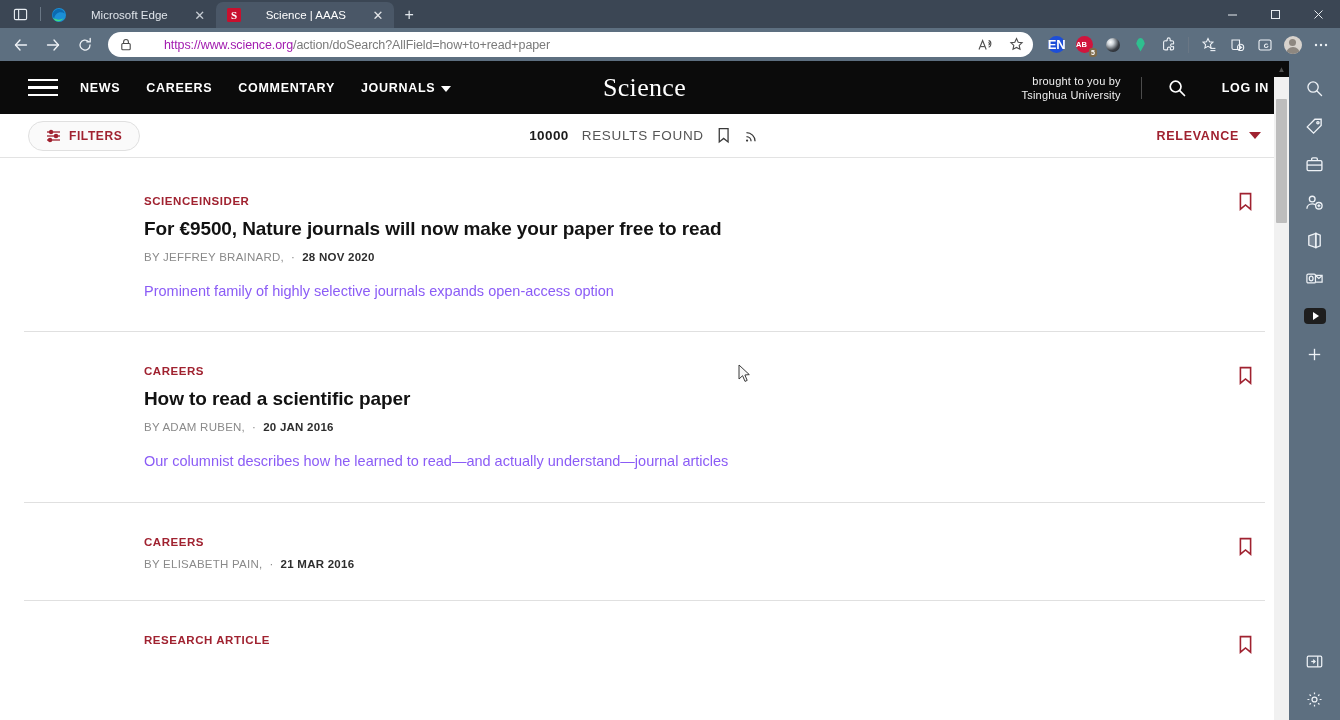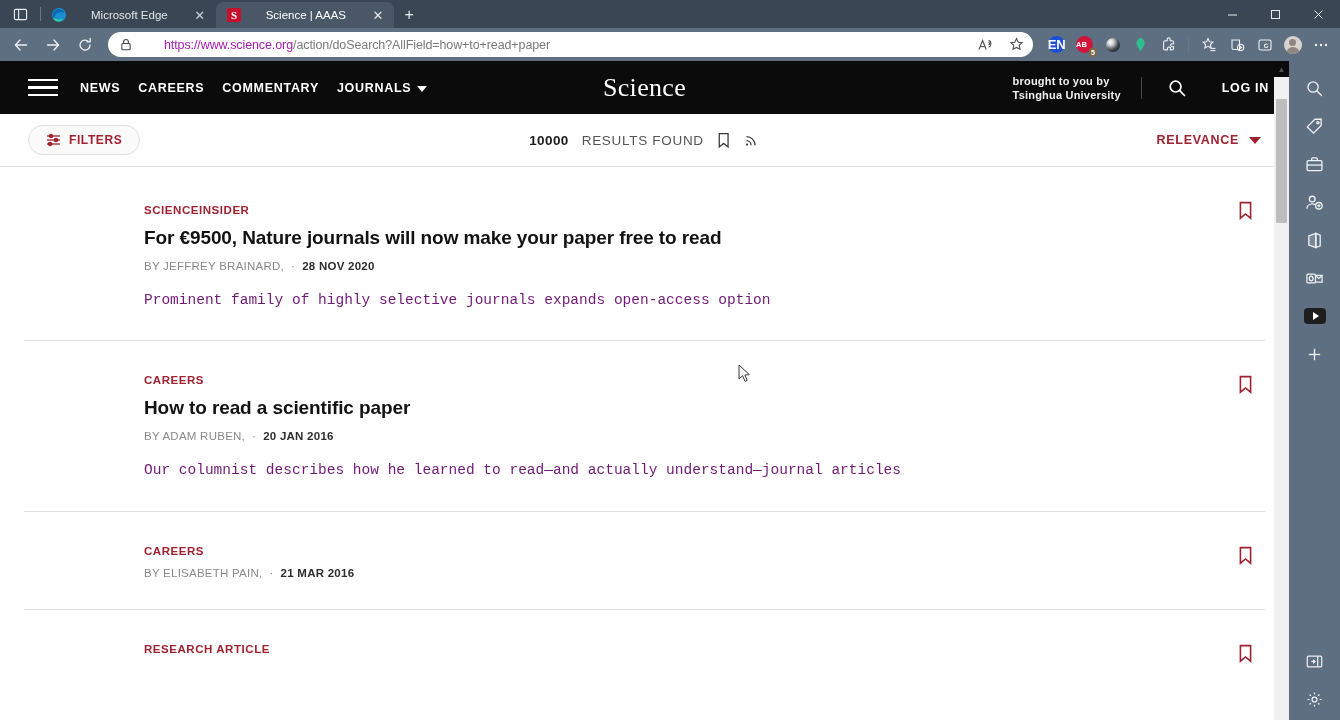--- a/index.html
+++ b/index.html
@@ -68,32 +68,32 @@
 
   
   .viewport { position: absolute; left: 0; top: 61px; width: 1289px; height: 659px; background: #ffffff; overflow: hidden; }
 
   .sci-header {
     height: 53px; background: #0b0b0b; display: flex; align-items: center;
     padding: 0 0 0 28px; position: relative;
   }
   .burger { width: 30px; height: 22px; display: flex; flex-direction: column; justify-content: center; gap: 5px; margin-right: 22px; }
   .burger span { display: block; height: 2.5px; background: #fff; width: 30px; }
-  .sci-nav { display: flex; align-items: center; gap: 18px; }
+  .sci-nav { display: flex; align-items: center; gap: 26px; }
   .sci-nav a { color: #fff; font-size: 12.5px; font-weight: bold; letter-spacing: .7px; text-decoration: none; display: flex; align-items: center; gap: 6px; }
   .caret { width: 0; height: 0; border-left: 5px solid transparent; border-right: 5px solid transparent; border-top: 6px solid #fff; margin-top: 2px; }
   .sci-logo { position: absolute; left: 50%; transform: translateX(-50%); font-family: "Liberation Serif", serif; color: #fff; font-size: 26px; letter-spacing: .3px; }
   .sci-right { margin-left: auto; display: flex; align-items: center; gap: 0; padding-right: 20px; }
-  .brought { color: #f0f0f0; font-size: 11px; line-height: 14px; letter-spacing: .2px; font-weight: bold; }
+  .brought { color: #f0f0f0; font-size: 11px; line-height: 14px; text-align: right; letter-spacing: .2px; }
   .vdiv { width: 1px; height: 22px; background: #4c4c4c; margin: 0 22px 0 20px; }
   .searchbtn { width: 26px; height: 26px; display: flex; align-items: center; justify-content: center; color: #fff; }
   .loginbtn { color: #fff; font-size: 12.5px; font-weight: bold; letter-spacing: .7px; margin-left: 32px; }
 
   .filterbar {
-    height: 53px; background: #fff; border-bottom: 1px solid #e3e3e3;
+    height: 44px; background: #fff; border-bottom: 1px solid #e3e3e3;
     display: flex; align-items: center; padding: 0 28px; position: relative;
   }
   .filters-btn {
     display: flex; align-items: center; gap: 8px;
     border: 1px solid #e0e0e0; background: #fafafa; border-radius: 18px;
     padding: 7px 17px; color: #a02230; font-size: 12px; font-weight: bold; letter-spacing: .6px;
   }
   .results-center { position: absolute; left: 50%; transform: translateX(-50%); display: flex; align-items: center; gap: 13px; }
   .rescount { font-size: 13.5px; font-weight: bold; color: #1b1b1b; letter-spacing: .4px; }
   .reslabel { font-size: 13.5px; color: #555; letter-spacing: .7px; }
@@ -104,21 +104,21 @@
   .results { padding: 0 0 0 0; background: #fff; }
   .result {
     position: relative; margin: 0 24px; padding: 33px 0 30px 120px;
     border-bottom: 1px solid #e0e0e0;
   }
   .result.first { padding-top: 37px; }
   .kicker { color: #a02230; font-size: 11.5px; font-weight: bold; letter-spacing: .55px; margin-bottom: 10px; }
   .rtitle { font-size: 19px; font-weight: bold; color: #121212; letter-spacing: -.1px; line-height: 1.25; }
   .rmeta { margin-top: 10px; font-size: 11.5px; color: #8a8a8a; display: flex; align-items: center; gap: 7px; letter-spacing: .25px; }
   .rmeta .dt { color: #2e2e2e; font-weight: bold; }
-  .rdesc { margin-top: 19px; font-family: Liberation Mono, monospace; font-size: 14.5px; color: #701a75; line-height: 1.35; }
+  .rdesc { margin-top: 19px; font-family: Liberation Sans, sans-serif; font-size: 14.5px; color: #8b5cf6; line-height: 1.35; }
   .bookmark-r { position: absolute; right: 12px; top: 34px; color: #a02230; }
 
   
   .edgebar { position: absolute; right: 0; top: 61px; width: 51px; height: 659px; background: #5d6f80; display: flex; flex-direction: column; align-items: center; padding-top: 10px; }
   .sbicon { width: 34px; height: 34px; margin-bottom: 4px; display: flex; align-items: center; justify-content: center; color: #eef2f6; }
   .sbicon svg { width: 19px; height: 19px; }
   .sb-yt { width: 22px; height: 16px; background: #1e1e1e; border-radius: 4px; display: flex; align-items: center; justify-content: center; }
   .sb-yt .tri { width: 0; height: 0; border-left: 6px solid #fff; border-top: 4px solid transparent; border-bottom: 4px solid transparent; margin-left: 2px; }
   .sb-spacer { flex: 1; }
   .vscroll { position: absolute; right: 51px; top: 61px; width: 15px; height: 659px; background: #f1f1f1; }

